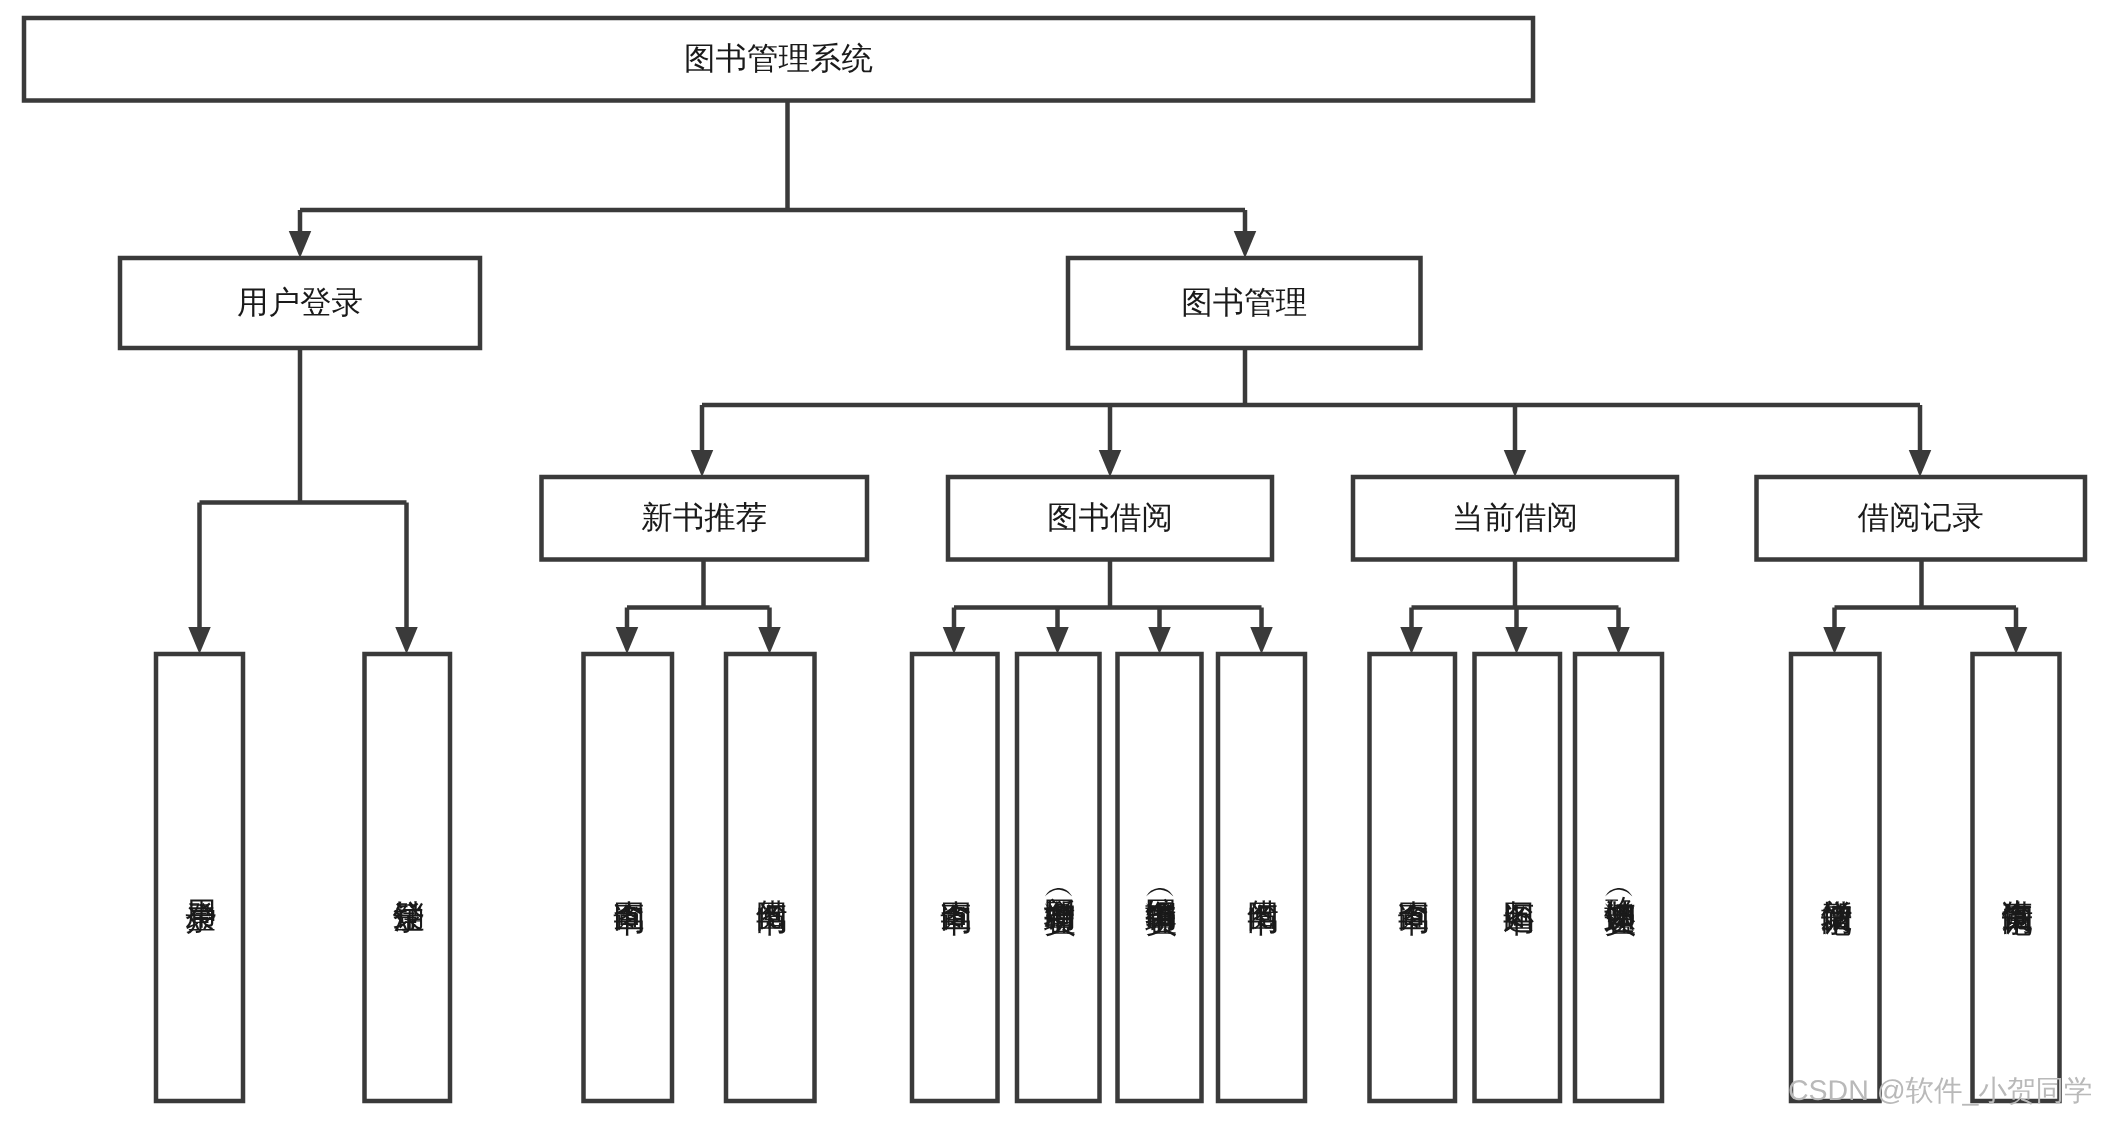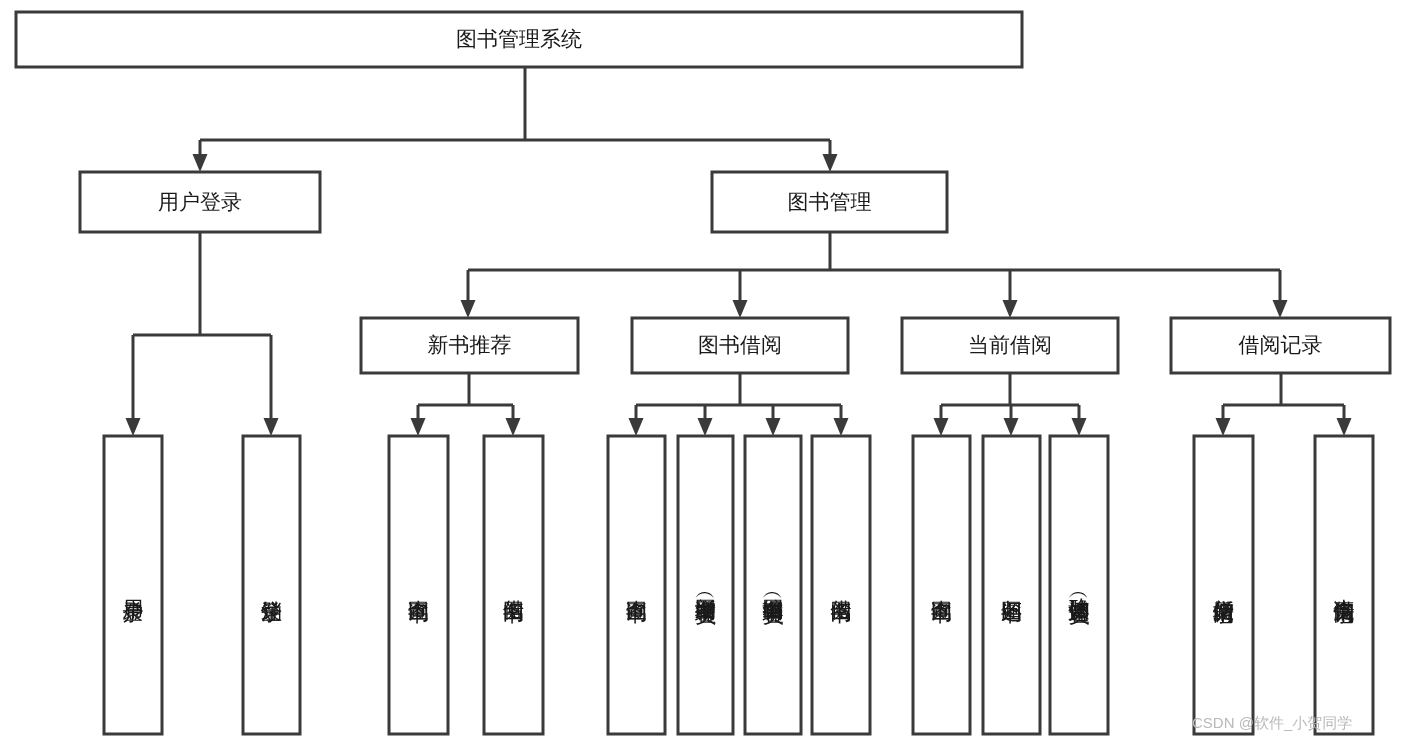--- a/index.html
+++ b/index.html
@@ -59,21 +59,21 @@
     display: flex;
     align-items: center;
     justify-content: center;
     letter-spacing: 1px;
     white-space: nowrap;
     pointer-events: none;
   }
   .watermark {
     position: absolute;
     font-family: "Liberation Sans", "DejaVu Sans", sans-serif;
-    font-size: 15px;
+    font-size: 19px;
     color: #b9b9b9;
     white-space: nowrap;
     left: 1192px;
     top: 714px;
   }
 </style>
 </head>
 <body>
 
 <div id="diagram-root">

